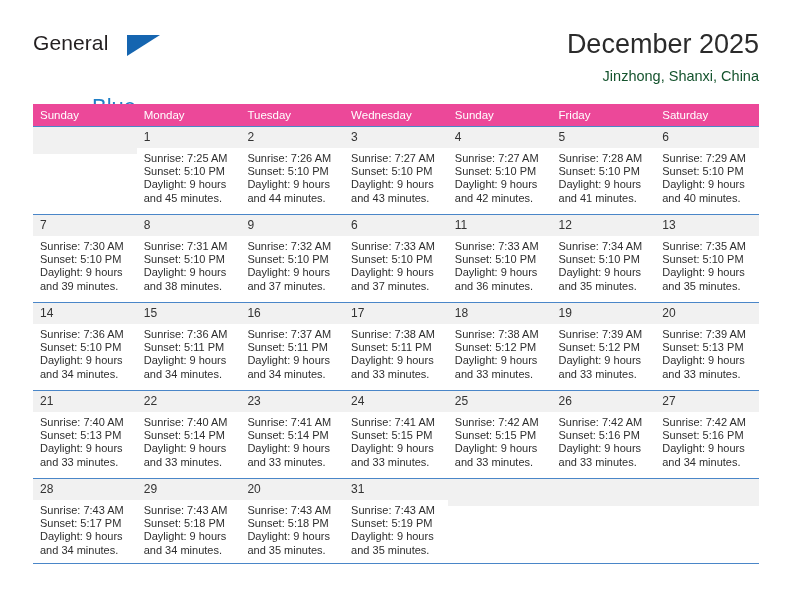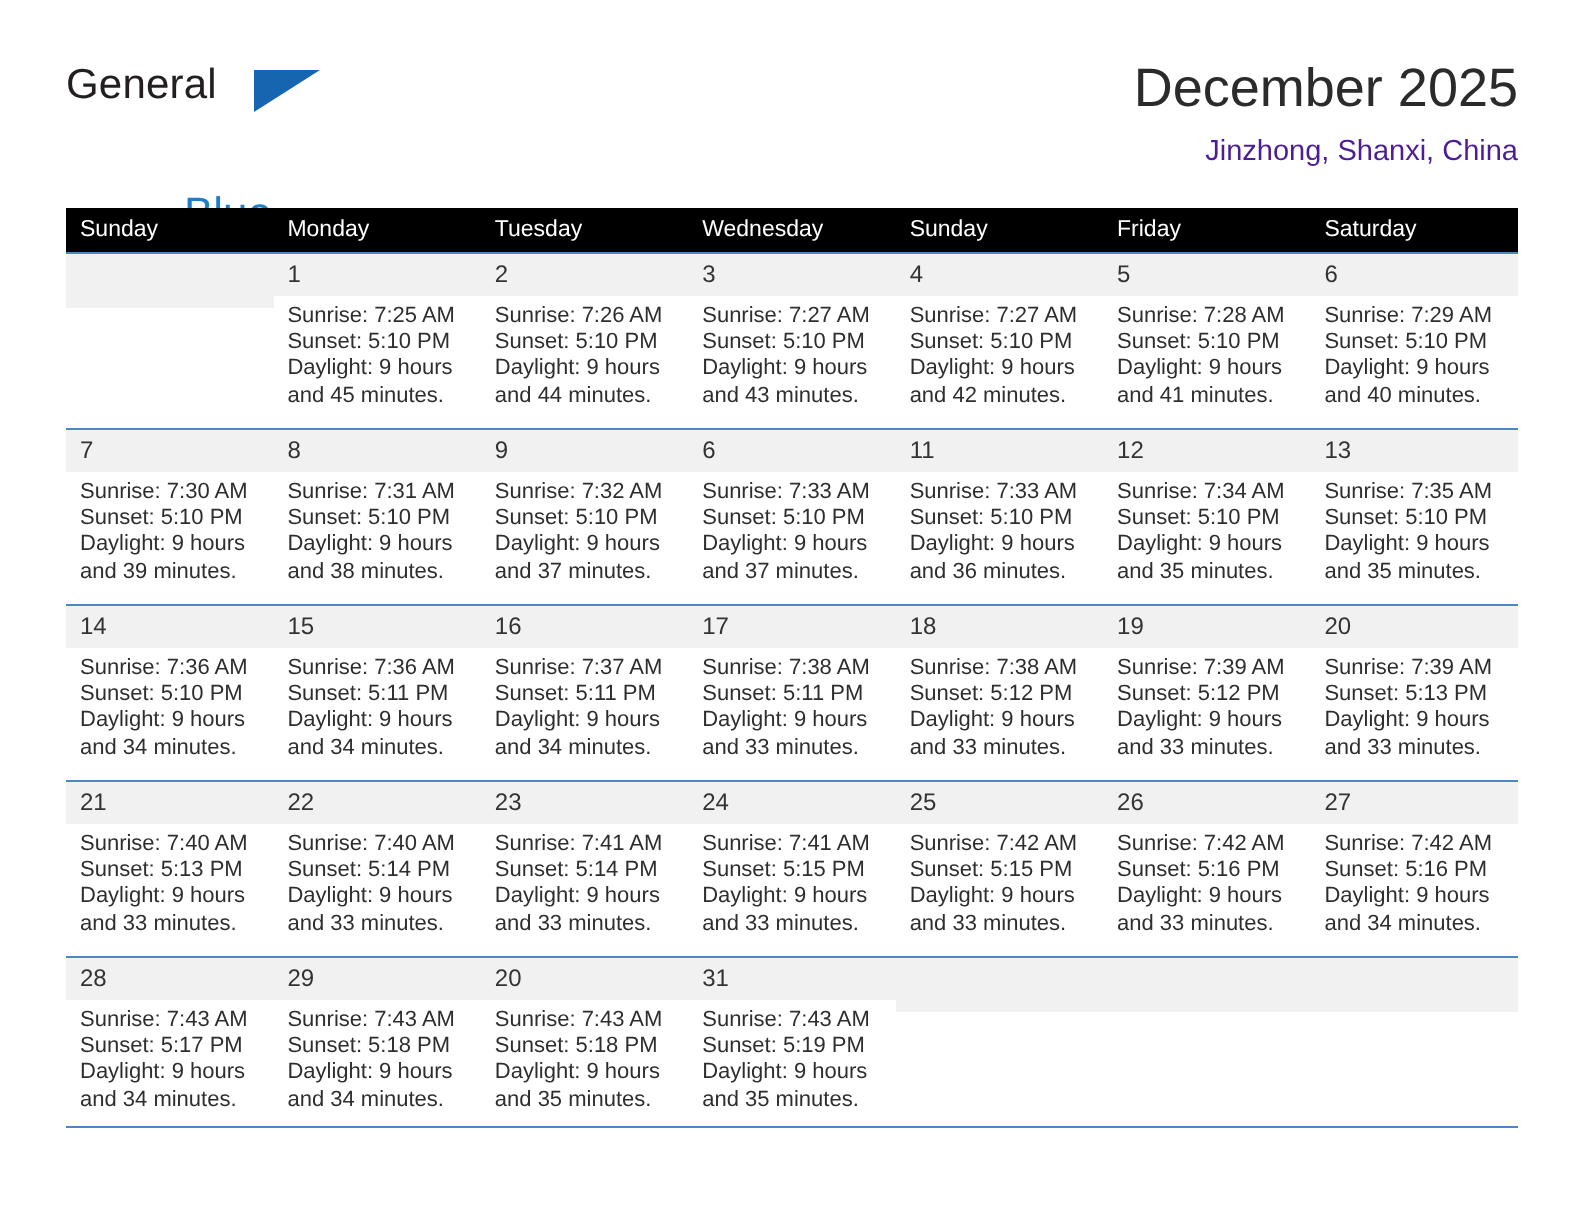--- a/index.html
+++ b/index.html
@@ -76,37 +76,37 @@
   .cal-title {
     font-size: 27px;
     font-weight: 400;
     color: #2b2b2b;
     line-height: 32px;
     white-space: nowrap;
   }
   .cal-subtitle {
     font-size: 14.5px;
     font-weight: 400;
-    color: #4c1d95;
+    color: #14532d;
     line-height: 20px;
     margin-top: 6px;
     white-space: nowrap;
   }
 
   
   .calendar {
     position: absolute;
     left: 33px;
     top: 104px;
     width: 726px;
     border-collapse: collapse;
     table-layout: fixed;
   }
   .calendar th {
-    background: #000000;
+    background: #ec4899;
     color: #ffffff;
     font-size: 11.5px;
     font-weight: 400;
     text-align: left;
     padding: 5px 0 5px 7px;
     height: 12px;
     border: none;
   }
   .calendar td {
     vertical-align: top;

